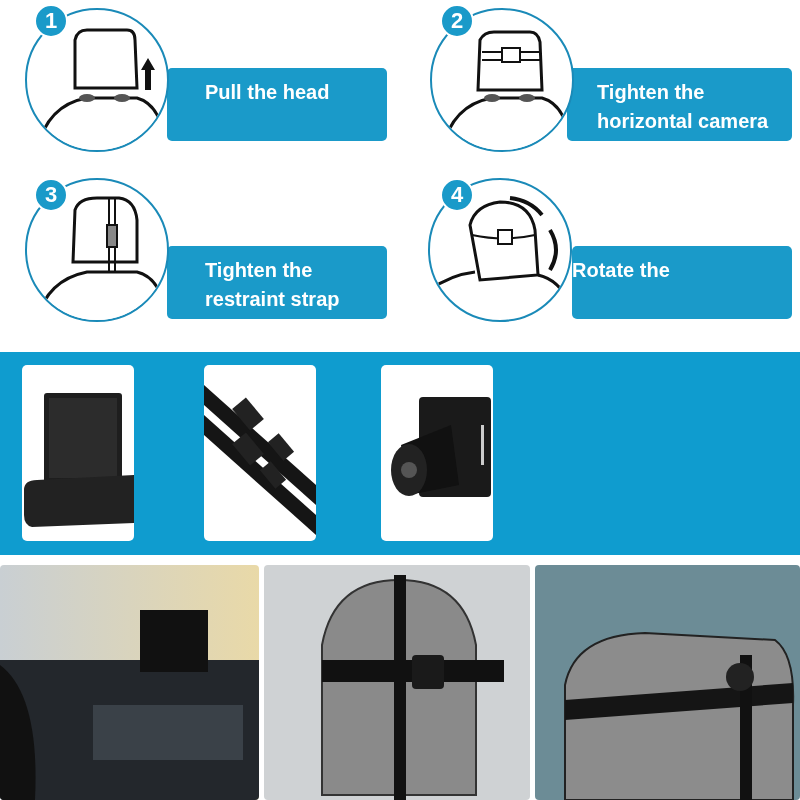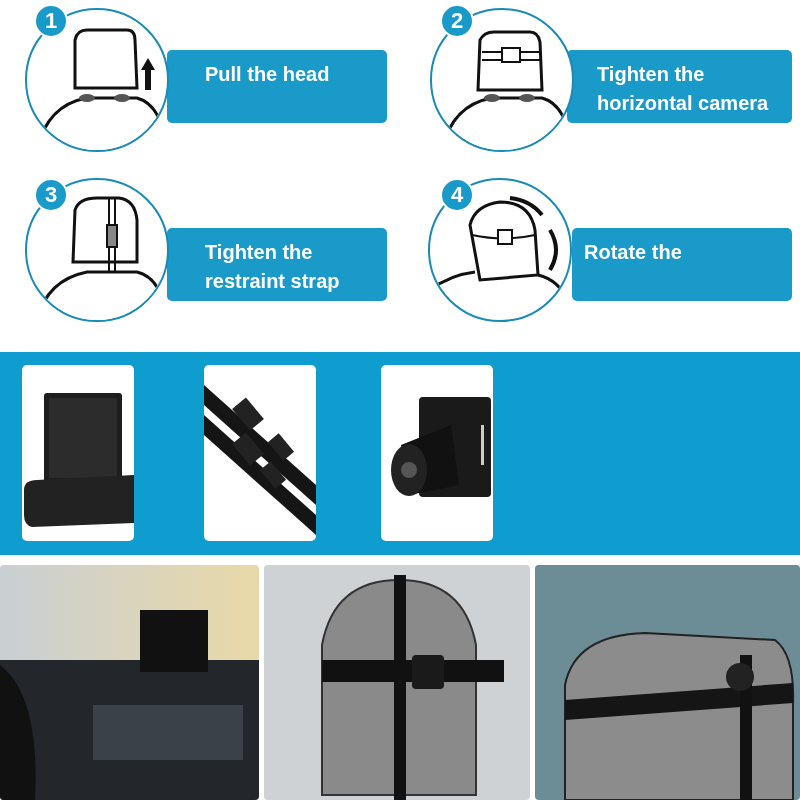--- a/index.html
+++ b/index.html
@@ -1,20 +1,20 @@
 <!DOCTYPE html>
 <html><head>
 <meta charset="utf-8">
 <style>
   html, body { margin:0; padding:0; }
   body { width:800px; height:800px; background:#ffffff; position:relative; overflow:hidden; font-family:"Liberation Sans", sans-serif; }
   .step { position:absolute; width:400px; height:170px; }
   .circle { position:absolute; width:140px; height:140px; border:2px solid #1a8ab8; border-radius:50%; background:#fff; z-index:2; overflow:hidden; }
   .num { position:absolute; width:30px; height:30px; border-radius:50%; background:#1a9ac9; color:#fff; font-weight:bold; font-size:22px; text-align:center; line-height:30px; border:2px solid #fff; z-index:3; }
-  .label { position:absolute; background:#1a9ac9; color:#fff; font-weight:bold; font-size:20px; line-height:29px; border-radius:5px; padding:10px 0 10px 38px; box-sizing:border-box; z-index:1; }
+  .label { position:absolute; background:#1a9ac9; color:#fff; font-weight:bold; font-size:20px; line-height:29px; border-radius:5px; padding:10px 0 10px 38px; box-sizing:border-box; z-index:1;margin-top:18px; }
   .band { position:absolute; left:0; top:352px; width:800px; height:203px; background:#0f9ccf; }
   .prod { position:absolute; top:13px; width:112px; height:176px; background:#fff; border-radius:5px; overflow:hidden; }
   .photo { position:absolute; top:565px; height:235px; border-radius:4px; overflow:hidden; }
   svg { display:block; }
 </style>
 </head>
 <body>
 
 <div class="step" style="left:0;top:0;">
   <div class="circle" style="left:25px;top:8px;">
@@ -71,21 +71,21 @@
     <svg width="140" height="140" viewBox="0 0 140 140">
       <path d="M40 45 Q45 25 70 22 Q100 22 105 50 L108 95 L50 100 Z" fill="#fff" stroke="#111" stroke-width="3"></path>
       <path d="M42 55 Q75 62 105 55" stroke="#111" stroke-width="2" fill="none"></path>
       <rect x="68" y="50" width="14" height="14" fill="#fff" stroke="#111" stroke-width="2"></rect>
       <path d="M0 110 Q20 95 45 92 M108 95 Q130 100 140 125" stroke="#111" stroke-width="3" fill="none"></path>
       <path d="M80 18 Q100 20 112 35" stroke="#111" stroke-width="4" fill="none"></path>
       <path d="M120 50 Q132 70 120 90" stroke="#111" stroke-width="4" fill="none"></path>
     </svg>
   </div>
   <div class="num" style="left:40px;top:8px;">4</div>
-  <div class="label" style="left:172px;top:58px;width:220px;height:73px;padding-left:12px;">
+  <div class="label" style="left:172px;top:58px;width:220px;height:73px;padding-left:0;">
     <div>Rotate the</div>
   </div>
 </div>
 
 <div class="band">
   <div class="prod" style="left:22px;">
     <svg width="112" height="176" viewBox="0 0 112 176">
       <rect x="22" y="28" width="78" height="92" rx="3" fill="#1e1e1e"></rect>
       <rect x="27" y="33" width="68" height="80" fill="#2c2c2c"></rect>
       <path d="M2 125 Q2 115 15 115 L112 110 L112 158 L10 162 Q2 160 2 150 Z" fill="#222"></path>

